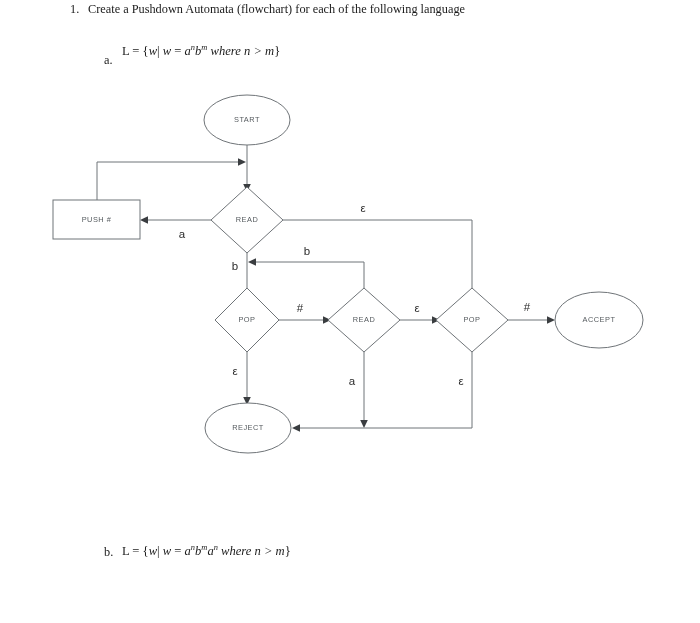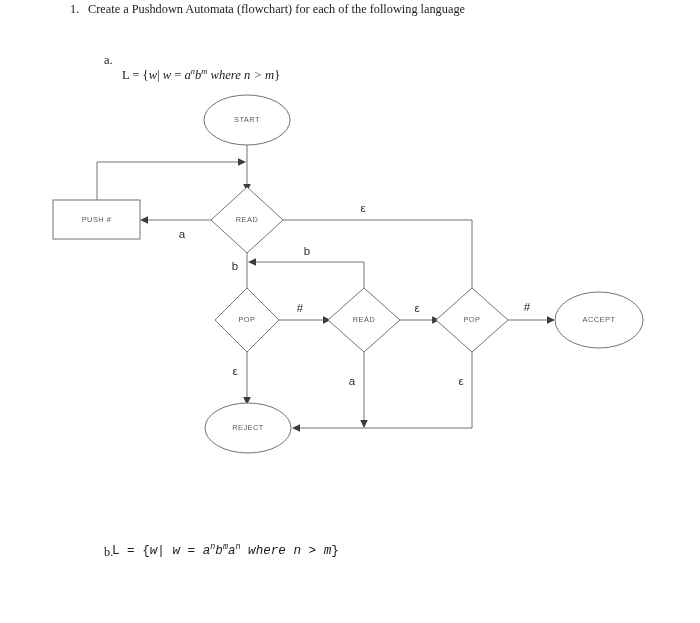--- a/index.html
+++ b/index.html
@@ -94,27 +94,27 @@
 </style>
 </head>
 <body>
 
 <div id="page">
 
   <div class="q-num">1.</div>
   <div class="q-text">Create a Pushdown Automata (flowchart) for each of the following language</div>
 
   <div class="sub-label" style="left:104px; top:53px;">a.</div>
-  <div class="lang-expr" style="left:122px; top:68px;">
+  <div class="lang-expr" style="left:122px; top:44px;">
     
     <span>L = {<i>w</i>| <i>w</i> = </span><span><i>a</i><sup>n</sup><i>b</i><sup>m</sup></span><span> <i>where n &gt; m</i>}</span>
   </div>
 
   <div class="sub-label" style="left:104px; top:545px;">b.</div>
-  <div class="lang-expr" style="left:112px; top:544px;font-family:Liberation Mono, monospace;">
+  <div class="lang-expr" style="left:122px; top:544px;">
     
     <span>L = {<i>w</i>| <i>w</i> = </span><span><i>a</i><sup>n</sup><i>b</i><sup>m</sup><i>a</i><sup>n</sup></span><span> <i>where n &gt; m</i>}</span>
   </div>
 
   <div id="chart">
     <svg width="700" height="390" viewBox="0 0 700 390" xmlns="http://www.w3.org/2000/svg">
 
       <g>
         <path class="edge" d="M247,65 L247,107"></path>
         <polygon class="arrowhead" points="247,112 243.2,104 250.8,104"></polygon>

